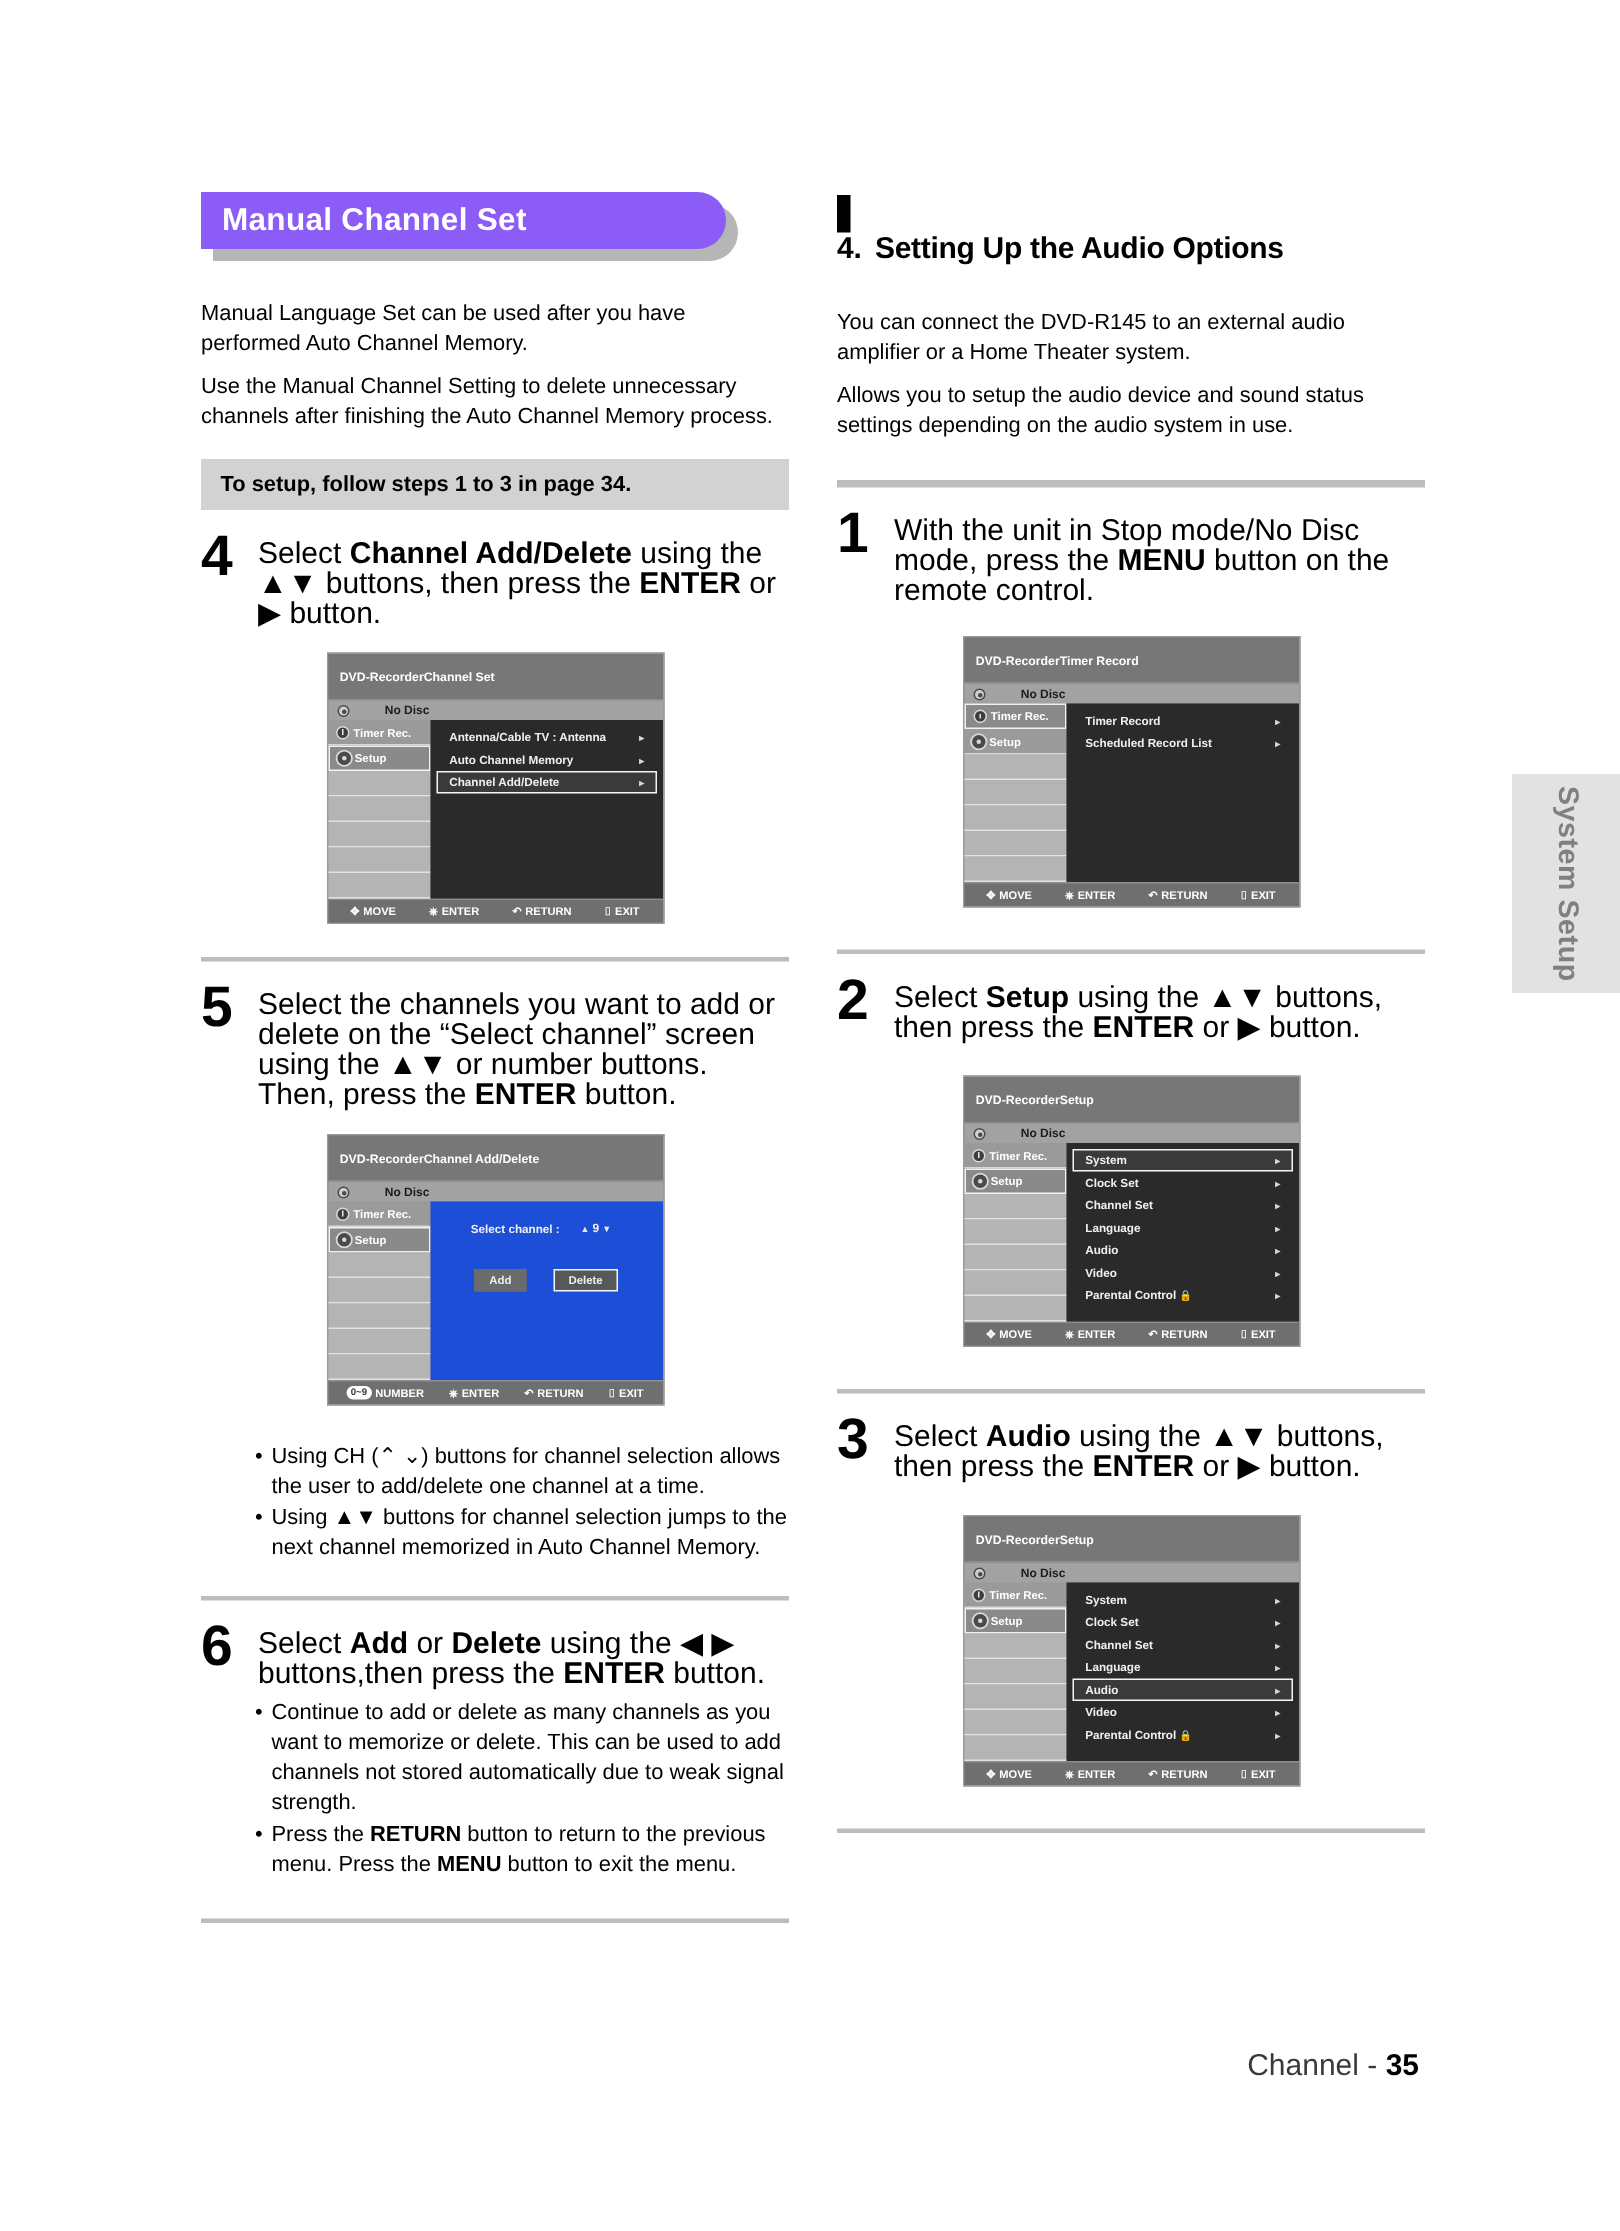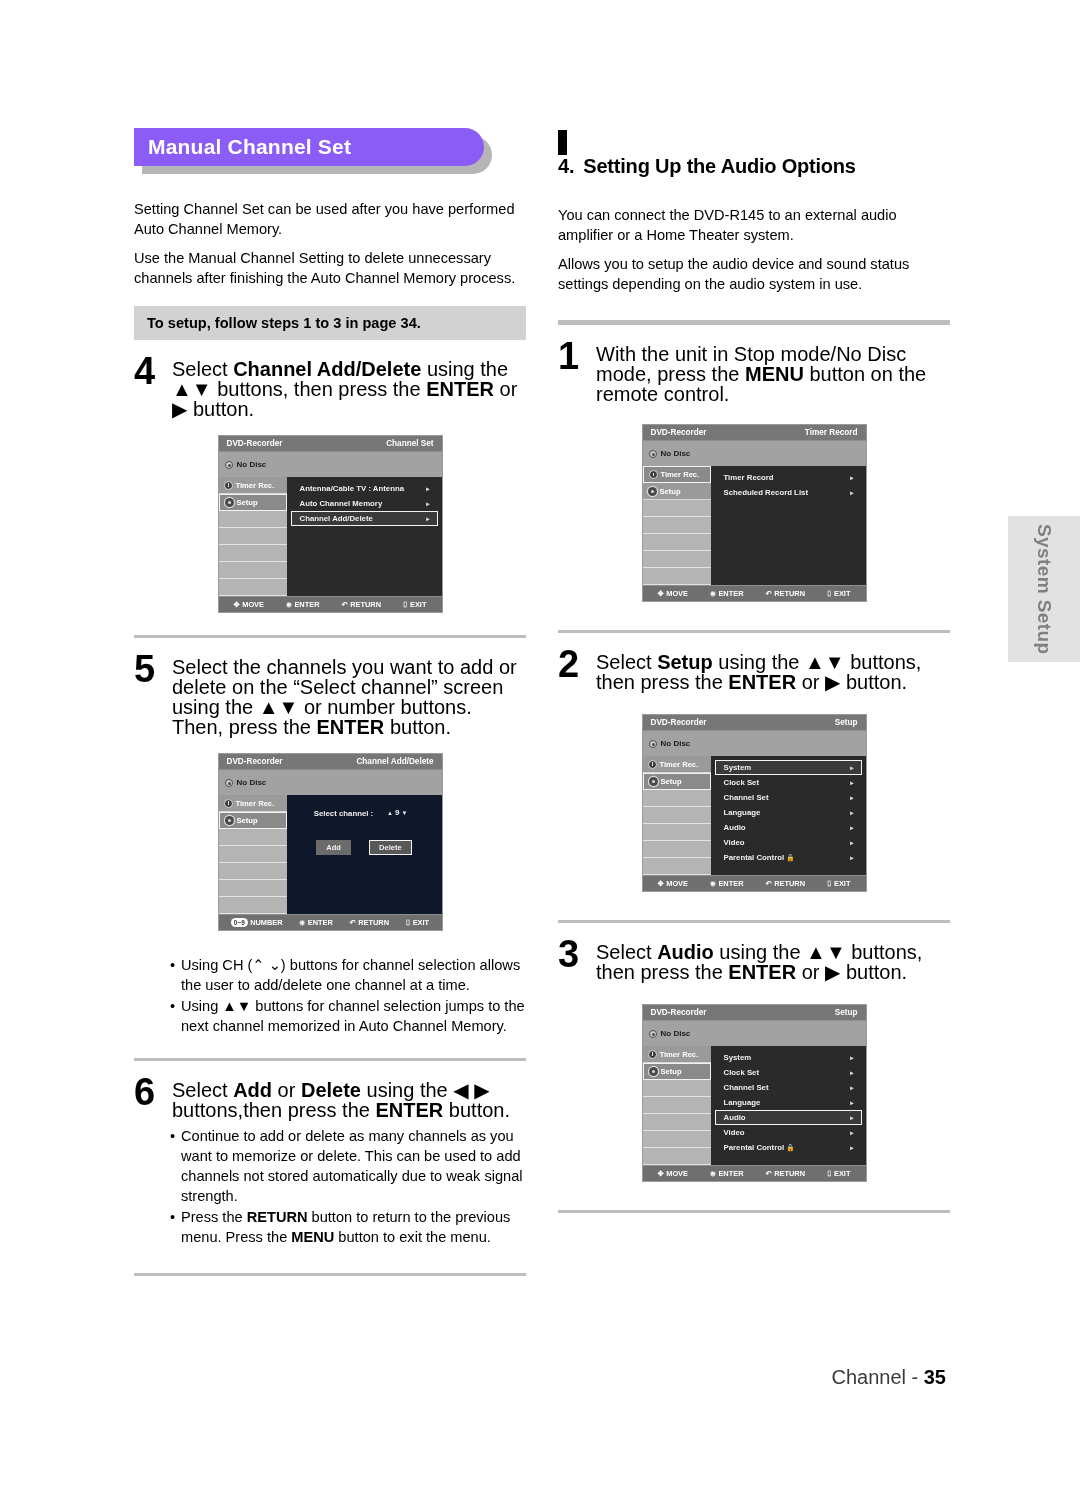--- a/index.html
+++ b/index.html
@@ -82,33 +82,34 @@
     border:1px solid #9a9a9a;
     margin:16px auto 0 auto;
     padding:0;
     font-size:7.4px;
     font-family:"Liberation Sans", sans-serif;
     position:relative;
   }
 
   .osd-titlebar {
     background:#777777;
-    height:15px;
-    display:flex; align-items:center; justify-content:space-between;
+    height:30px;
+    display:flex; align-items:center; justify-content:flex-start;
     padding:0 8px;
   }
   .osd-brand { color:#ffffff; font-weight:bold; font-size:8.2px; }
   .osd-screen-name { color:#ffffff; font-weight:bold; font-size:8.2px; }
 
   .osd-discbar {
     background:#a2a2a2;
-    height:26px;
+    height:14px;
     display:flex; align-items:center;
     padding:0 6px;
     border-top:1px solid #8e8e8e;
+    gap:20px;
   }
   .disc-icon {
     width:8px; height:8px; border-radius:50%;
     border:1px solid #4a4a4a; background:#cfcfcf;
     margin-right:4px; position:relative;
   }
   .disc-icon:after {
     content:""; position:absolute; left:2.5px; top:2.5px;
     width:3px; height:3px; border-radius:50%; background:#4a4a4a;
   }
@@ -170,21 +171,21 @@
   }
   .fitem { display:flex; align-items:center; gap:2.5px; white-space:nowrap; }
   .fico { font-size:7.4px; }
   .numpill {
     background:#ffffff; color:#333; border-radius:6px;
     font-size:6.4px; font-weight:bold; padding:0.5px 3px; line-height:8px;
   }
 
   
   .chpanel {
-    background:#0f172a; flex:1; min-height:112px;
+    background:#1d4ed8; flex:1; min-height:112px;
     position:relative; color:#f0f0f0;
   }
   .sc-row {
     display:flex; align-items:center; justify-content:center;
     margin-top:13px;
   }
   .sc-label { font-size:7.8px; font-weight:bold; margin-right:7px; }
   .sc-spin { text-align:center; width:34px; }
   .sc-arrow { font-size:6px; color:#e8e8e8; line-height:7px; }
   .sc-line { height:1px; background:#cfcfcf; margin:1px 0; }
@@ -223,21 +224,21 @@
 
   <div class="col-left">
 
     <div class="banner-wrap">
       <div class="banner-shadow"></div>
       <div class="banner">
         <div class="banner-title">Manual Channel Set</div>
       </div>
     </div>
 
-    <p class="body">Setting Channel Set can be used after you have performed Auto Channel Memory.</p>
+    <p class="body">Manual Language Set can be used after you have performed Auto Channel Memory.</p>
     <p class="body">Use the Manual Channel Setting to delete unnecessary channels after finishing the Auto Channel Memory process.</p>
 
     <div class="callout">To setup, follow steps 1 to 3 in page 34.</div>
 
     <div class="step">
       <div class="step-num">4</div>
       <div class="step-body"><span>Select </span><b>Channel Add/Delete</b><span> using the ▲▼ buttons, then press the </span><b>ENTER</b><span> or ▶ button.</span></div>
     </div>
 
     <div class="osd">

